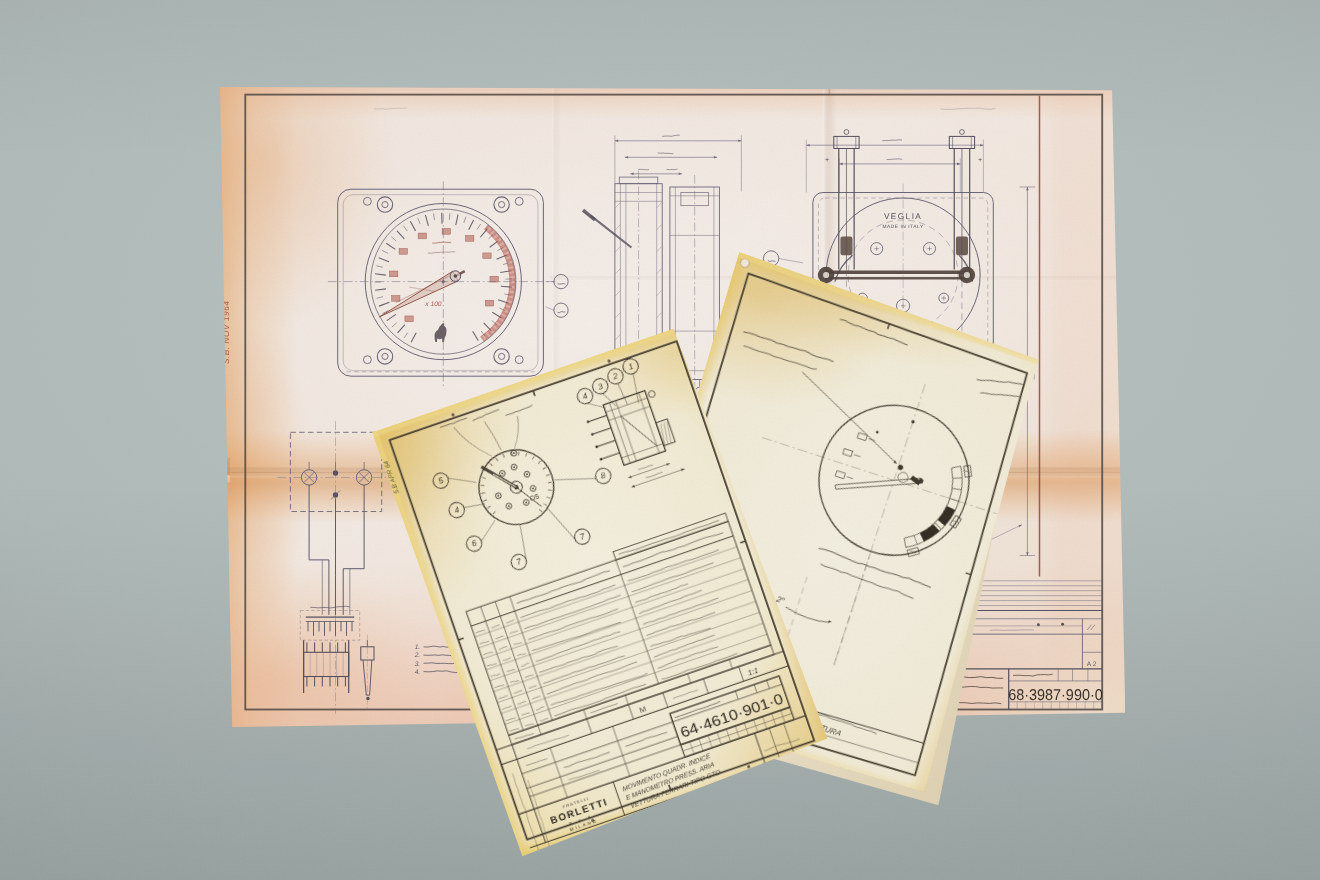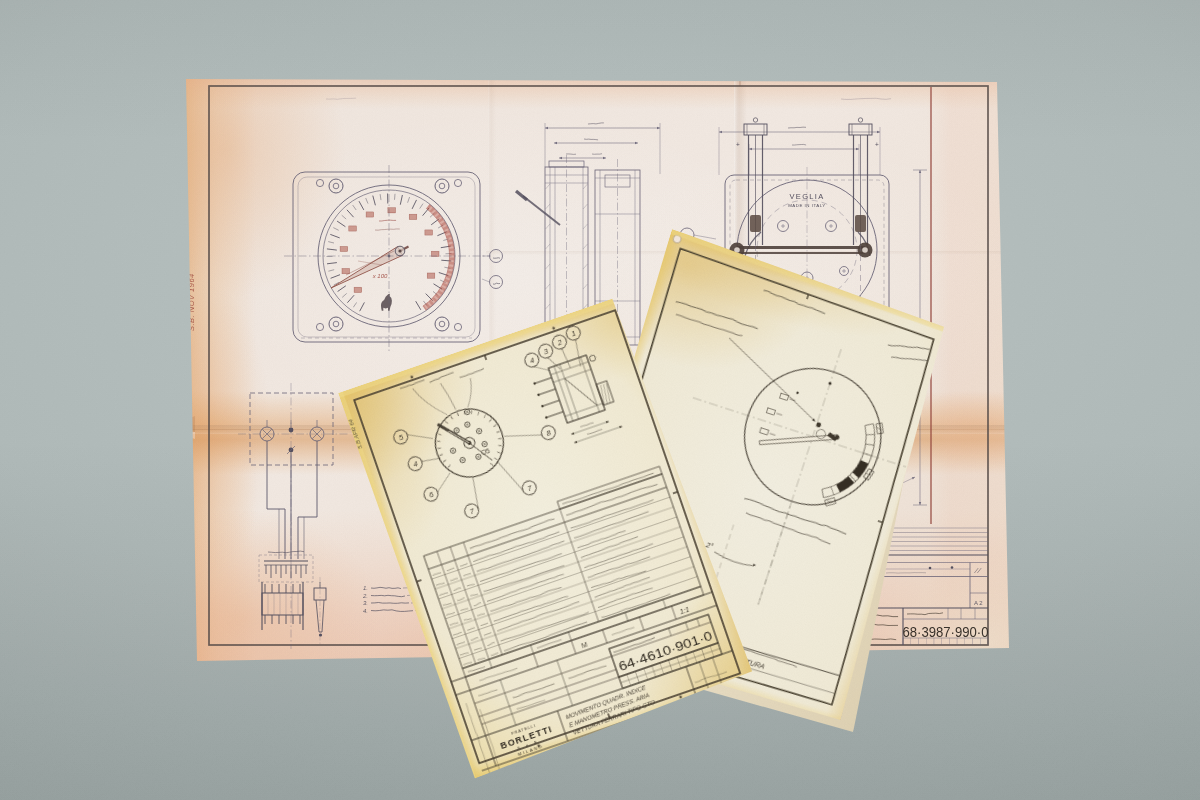--- a/index.html
+++ b/index.html
@@ -1,18 +1,18 @@
 <!DOCTYPE html>
 <html><head><meta charset="utf-8">
 <style>
 html,body{margin:0;padding:0;width:1200px;height:800px;overflow:hidden;}
 body{background:linear-gradient(180deg, rgba(55,66,64,0.05) 0%, rgba(0,0,0,0) 18%, rgba(0,0,0,0) 55%, rgba(55,66,64,0.14) 100%), radial-gradient(125% 105% at 50% 34%, #b9c3c2 0%, #b1bbba 45%, #a5afae 78%, #9ca6a5 100%);
  font-family:"Liberation Sans",sans-serif;position:relative;}
 .sheet{position:absolute;}
-#big{left:186px;top:79px;width:823px;height:582px;
+#big{left:200px;top:79px;width:823px;height:582px;
  clip-path:polygon(0px 0px,811px 3px,823px 569px,11px 582px);
  filter:blur(0.3px) drop-shadow(0 5px 7px rgba(70,80,80,0.5)) drop-shadow(0 1px 2px rgba(70,80,80,0.35));}
 #under{left:678px;top:242px;width:330px;height:424px;transform:rotate(18deg);transform-origin:0 0;
  clip-path:polygon(0px 0px,270px 0px,318px 412px,10px 424px);
  background:linear-gradient(105deg,#ece2cc,#e9dec5 55%,#ded1b2);
  filter:drop-shadow(2px 3px 4px rgba(90,95,85,0.45));}
 #right{left:672px;top:229px;width:312px;height:424px;transform:rotate(18deg);transform-origin:0 0;
  clip-path:polygon(0px 0px,289px 9px,312px 415px,12px 423px);
  filter:blur(0.3px) drop-shadow(3px 4px 6px rgba(88,92,84,0.55));}
 #left{left:338px;top:393px;width:302px;height:410px;transform:rotate(-19deg);transform-origin:0 0;

